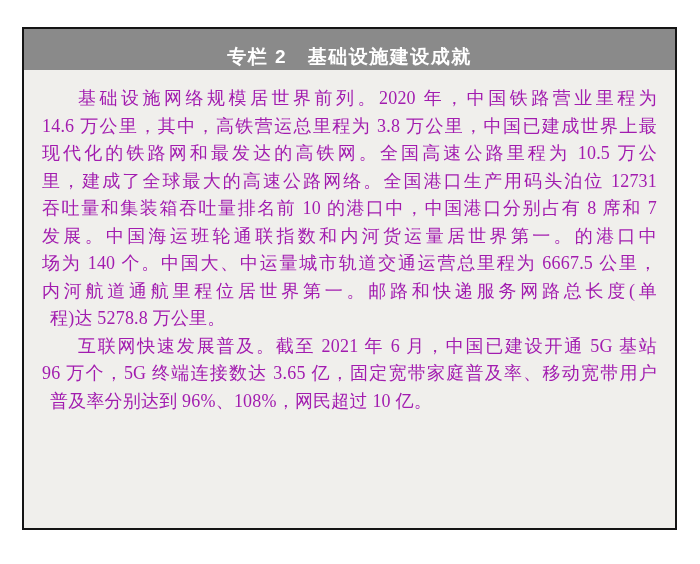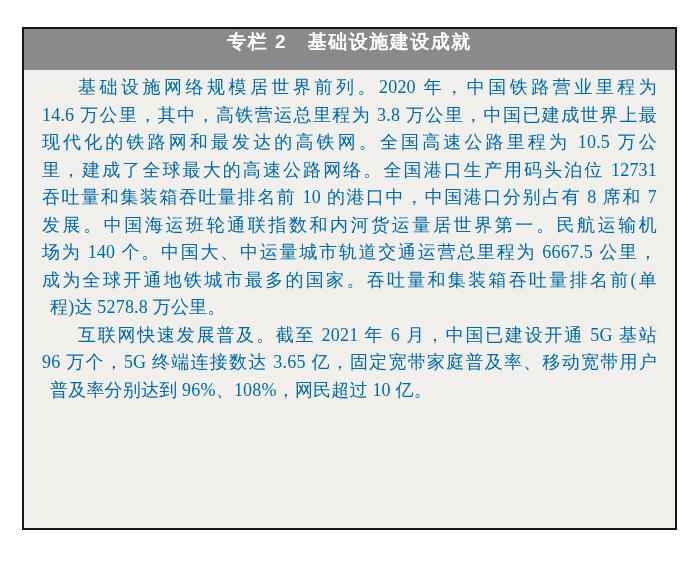--- a/index.html
+++ b/index.html
@@ -20,35 +20,35 @@
     width: 655px;
     height: 503px;
     box-sizing: border-box;
     border: 2px solid #141414;
     background: #f0efec;
   }
   .panel-header {
     height: 41px;
     background: #8a8a8a;
     display: flex;
-    align-items: flex-start;
+    align-items: flex-end;
     justify-content: center;
   }
   .panel-title {
     color: #ffffff;
     font-family: "Liberation Sans", "DejaVu Sans", sans-serif;
     font-weight: bold;
     font-size: 19px;
     letter-spacing: 1.5px;
   }
   .panel-body {
-    padding: 4px 18px 0 18px;
+    padding: 15px 18px 0 18px;
     font-family: "Liberation Serif", "DejaVu Serif", serif;
     font-size: 18px;
-    color: #0369a1;
+    color: #a21caf;
   }
   .text-line {
     height: 27.5px;
     line-height: 27.5px;
     white-space: nowrap;
     text-align: justify;
     text-align-last: justify;
     letter-spacing: 0.2px;
   }
   .text-line.indent {
@@ -65,21 +65,21 @@
 <div class="panel">
   <div class="panel-header">
     <span class="panel-title">专栏 2　基础设施建设成就</span>
   </div>
   <div class="panel-body" id="panel-body">
       <div class="text-line indent">基础设施网络规模居世界前列。2020 年，中国铁路营业里程为</div>
       <div class="text-line">14.6 万公里，其中，高铁营运总里程为 3.8 万公里，中国已建成世界上最</div>
       <div class="text-line">现代化的铁路网和最发达的高铁网。全国高速公路里程为 10.5 万公</div>
       <div class="text-line">里，建成了全球最大的高速公路网络。全国港口生产用码头泊位 12731</div>
       <div class="text-line">吞吐量和集装箱吞吐量排名前 10 的港口中，中国港口分别占有 8 席和 7</div>
-      <div class="text-line">发展。中国海运班轮通联指数和内河货运量居世界第一。民航运输机</div>
+      <div class="text-line">发展。中国海运班轮通联指数和内河货运量居世界第一。的港口中</div>
       <div class="text-line">场为 140 个。中国大、中运量城市轨道交通运营总里程为 6667.5 公里，</div>
-      <div class="text-line">成为全球开通地铁城市最多的国家。吞吐量和集装箱吞吐量排名前(单</div>
+      <div class="text-line">内河航道通航里程位居世界第一。邮路和快递服务网路总长度(单</div>
       <div class="text-line last">程)达 5278.8 万公里。</div>
       <div class="text-line indent">互联网快速发展普及。截至 2021 年 6 月，中国已建设开通 5G 基站</div>
       <div class="text-line">96 万个，5G 终端连接数达 3.65 亿，固定宽带家庭普及率、移动宽带用户</div>
       <div class="text-line last">普及率分别达到 96%、108%，网民超过 10 亿。</div>
     </div>
 </div>
 
 </body></html>

